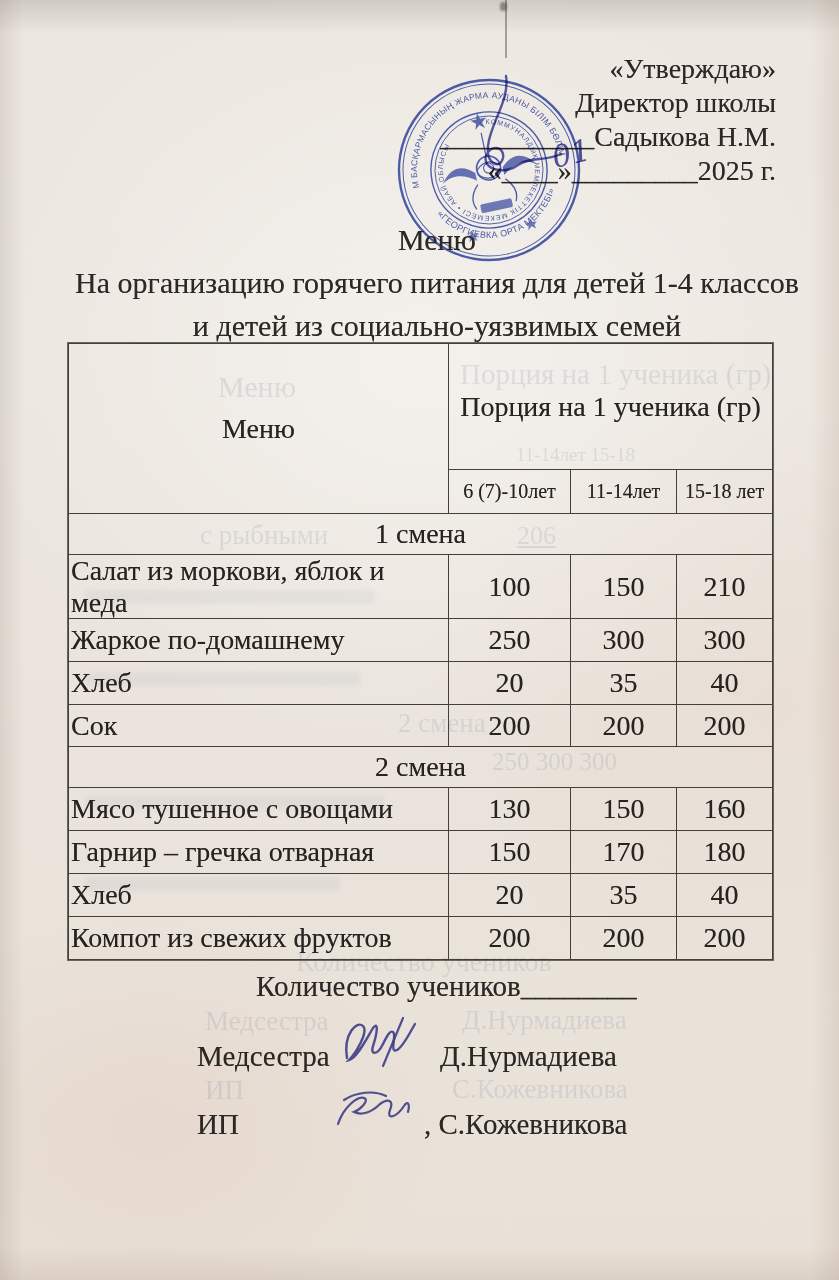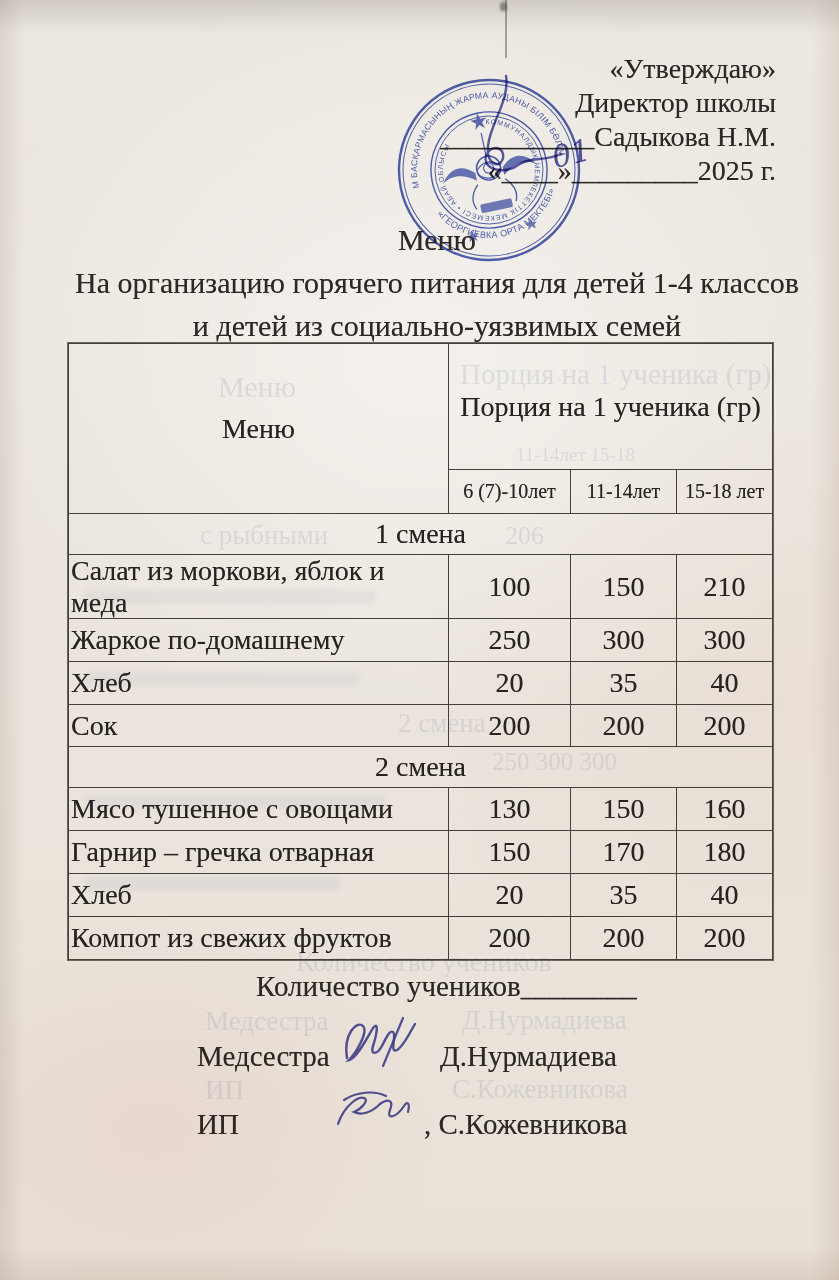--- a/index.html
+++ b/index.html
@@ -69,21 +69,21 @@
   <div class="abs shade-left"></div>
   <div class="abs shade-right"></div>
   <div class="abs shade-bottom"></div>
   <div class="abs crease"></div>
   <div class="abs speck"></div>
 
   <div class="ghost" style="top:370px;left:218px;font-size:30px;">Меню</div>
   <div class="ghost" style="top:358px;left:460px;font-size:29px;">Порция на 1 ученика (гр)</div>
   <div class="ghost" style="top:444px;left:500px;font-size:19px;margin-left:16px;">11-14лет   15-18</div>
   <div class="ghost" style="top:520px;left:200px;font-size:27px;">с рыбными</div>
-  <div class="ghost" style="top:521px;left:505px;font-size:26px;">206</div>
+  <div class="ghost" style="top:521px;left:517px;font-size:26px;text-decoration:underline;">206</div>
   <div class="ghost" style="top:708px;left:398px;font-size:27px;">2 смена</div>
   <div class="ghost" style="top:748px;left:492px;font-size:25px;">250    300    300</div>
   <div class="ghost" style="top:946px;left:296px;font-size:28px;">Количество учеников</div>
   <div class="ghost" style="top:1006px;left:205px;font-size:27px;">Медсестра</div>
   <div class="ghost" style="top:1005px;left:462px;font-size:27px;">Д.Нурмадиева</div>
   <div class="ghost" style="top:1075px;left:205px;font-size:27px;">ИП</div>
   <div class="ghost" style="top:1074px;left:452px;font-size:27px;">С.Кожевникова</div>
   <div class="ghost-bar" style="top:590px;left:85px;width:290px;height:14px;"></div>
   <div class="ghost-bar" style="top:672px;left:85px;width:275px;height:14px;"></div>
   <div class="ghost-bar" style="top:795px;left:85px;width:300px;height:14px;"></div>

